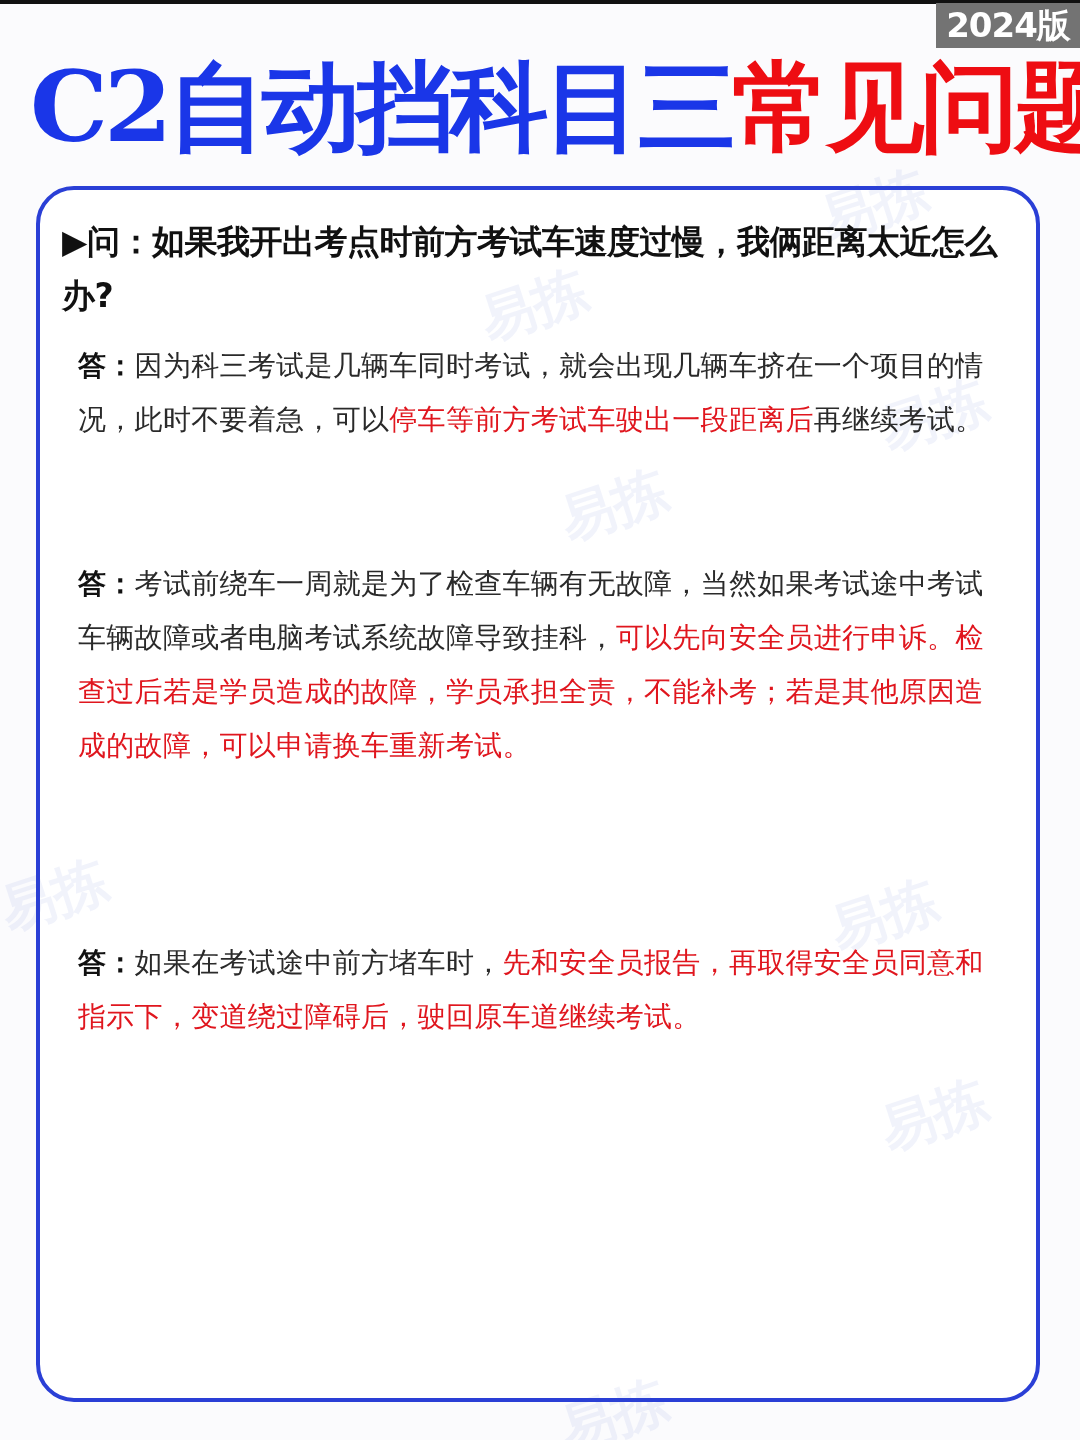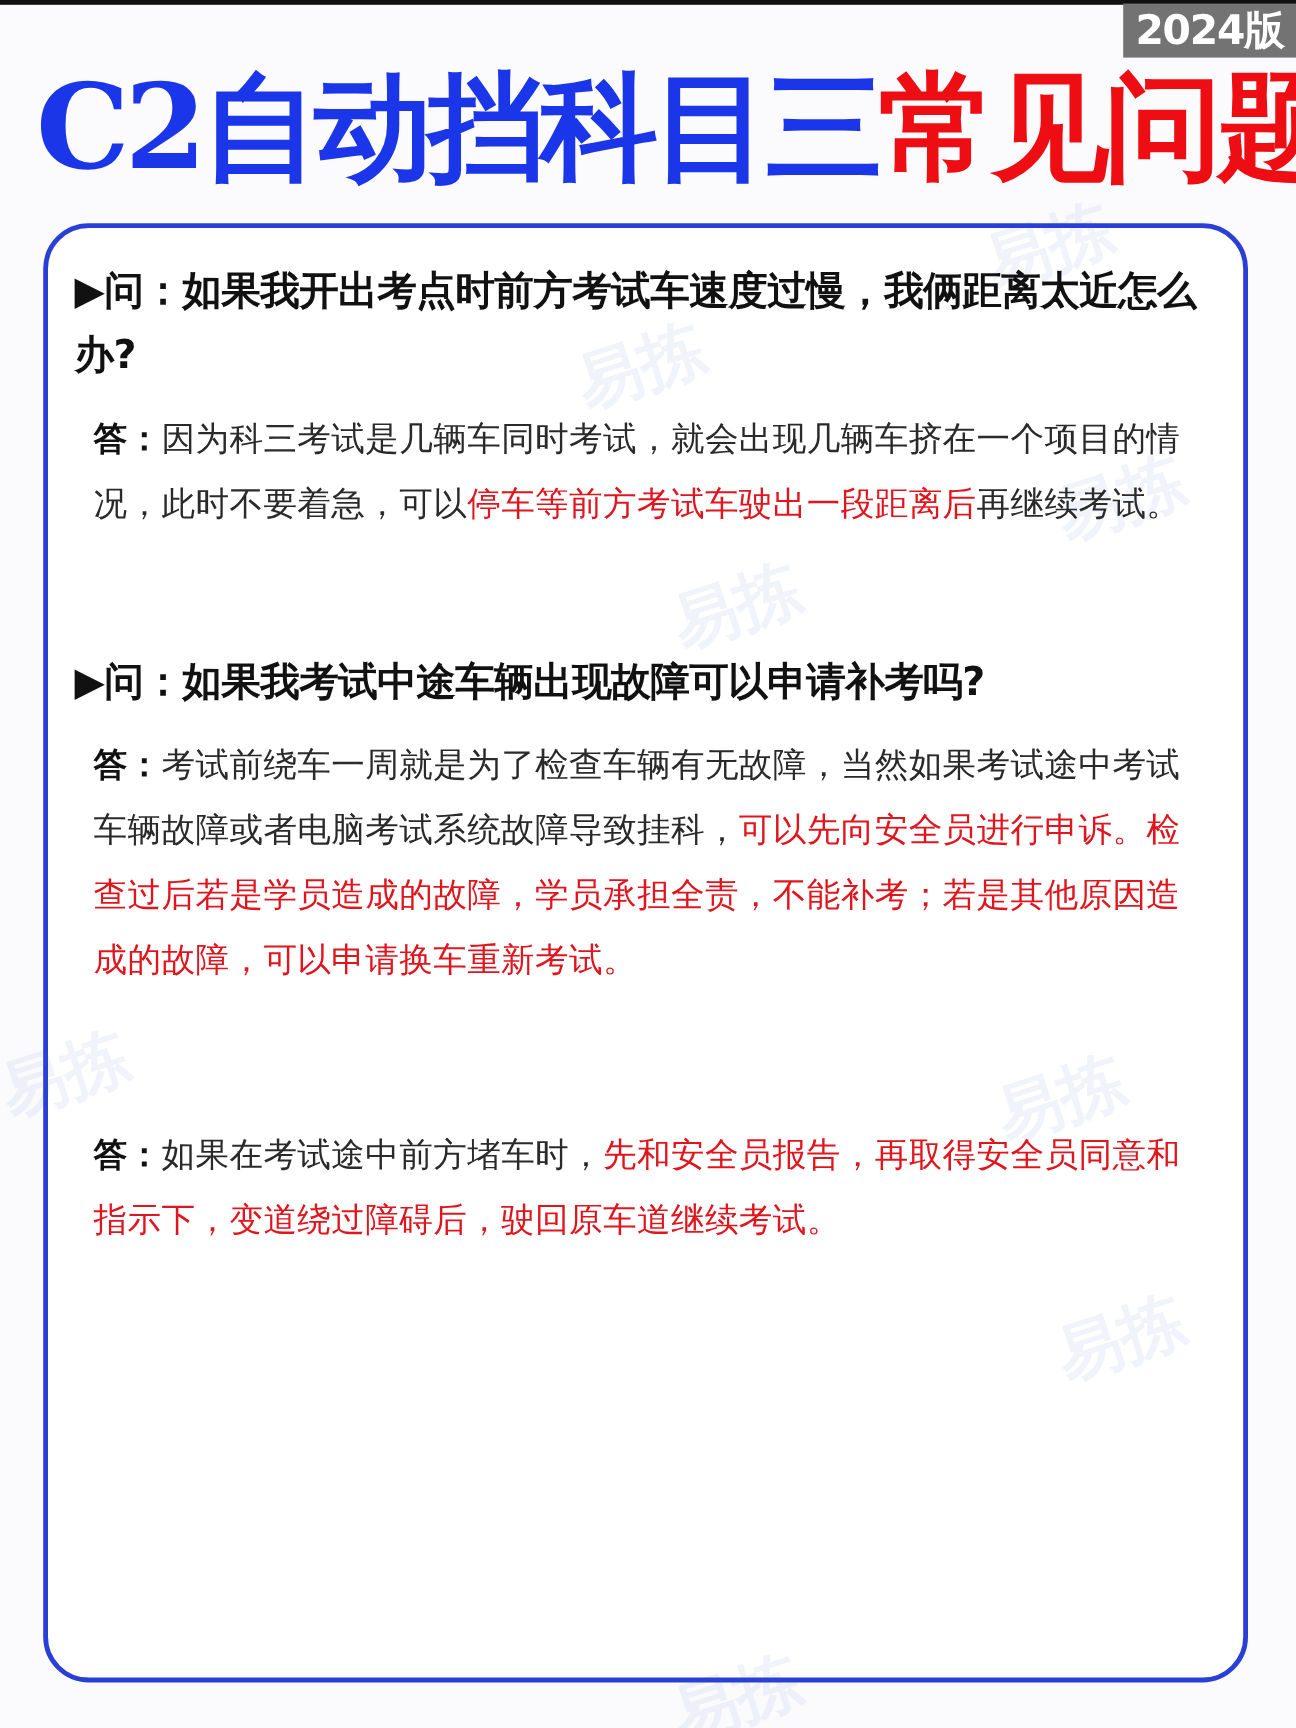--- a/index.html
+++ b/index.html
@@ -64,21 +64,20 @@
 <div class="watermark" style="left:830px; top:880px;">易拣</div>
 <div class="watermark" style="left:880px; top:1080px;">易拣</div>
 <div class="watermark" style="left:560px; top:1380px;">易拣</div>
 
 <div class="qa" style="top:215px;">
   <p class="q">▶问：如果我开出考点时前方考试车速度过慢，我俩距离太近怎么办?</p>
   <p class="a"><span class="label">答：</span><span>因为科三考试是几辆车同时考试，就会出现几辆车挤在一个项目的情况，此时不要着急，可以</span><span class="hl">停车等前方考试车驶出一段距离后</span><span>再继续考试。</span></p>
 </div>
 
 <div class="qa" style="top:541px;">
-  <p class="q">▶问：如果我考试中途车辆出现故障可以申请补考吗?</p>
   <p class="a"><span class="label">答：</span><span>考试前绕车一周就是为了检查车辆有无故障，当然如果考试途中考试车辆故障或者电脑考试系统故障导致挂科，</span><span class="hl">可以先向安全员进行申诉。检查过后若是学员造成的故障，学员承担全责，不能补考；若是其他原因造成的故障，可以申请换车重新考试。</span><span></span></p>
 </div>
 
 <div class="qa" style="top:920px;">
   <p class="a"><span class="label">答：</span><span>如果在考试途中前方堵车时，</span><span class="hl">先和安全员报告，再取得安全员同意和指示下，变道绕过障碍后，驶回原车道继续考试。</span><span></span></p>
 </div>
 
 <div class="qa" style="top:1137px;">
 </div>
 

